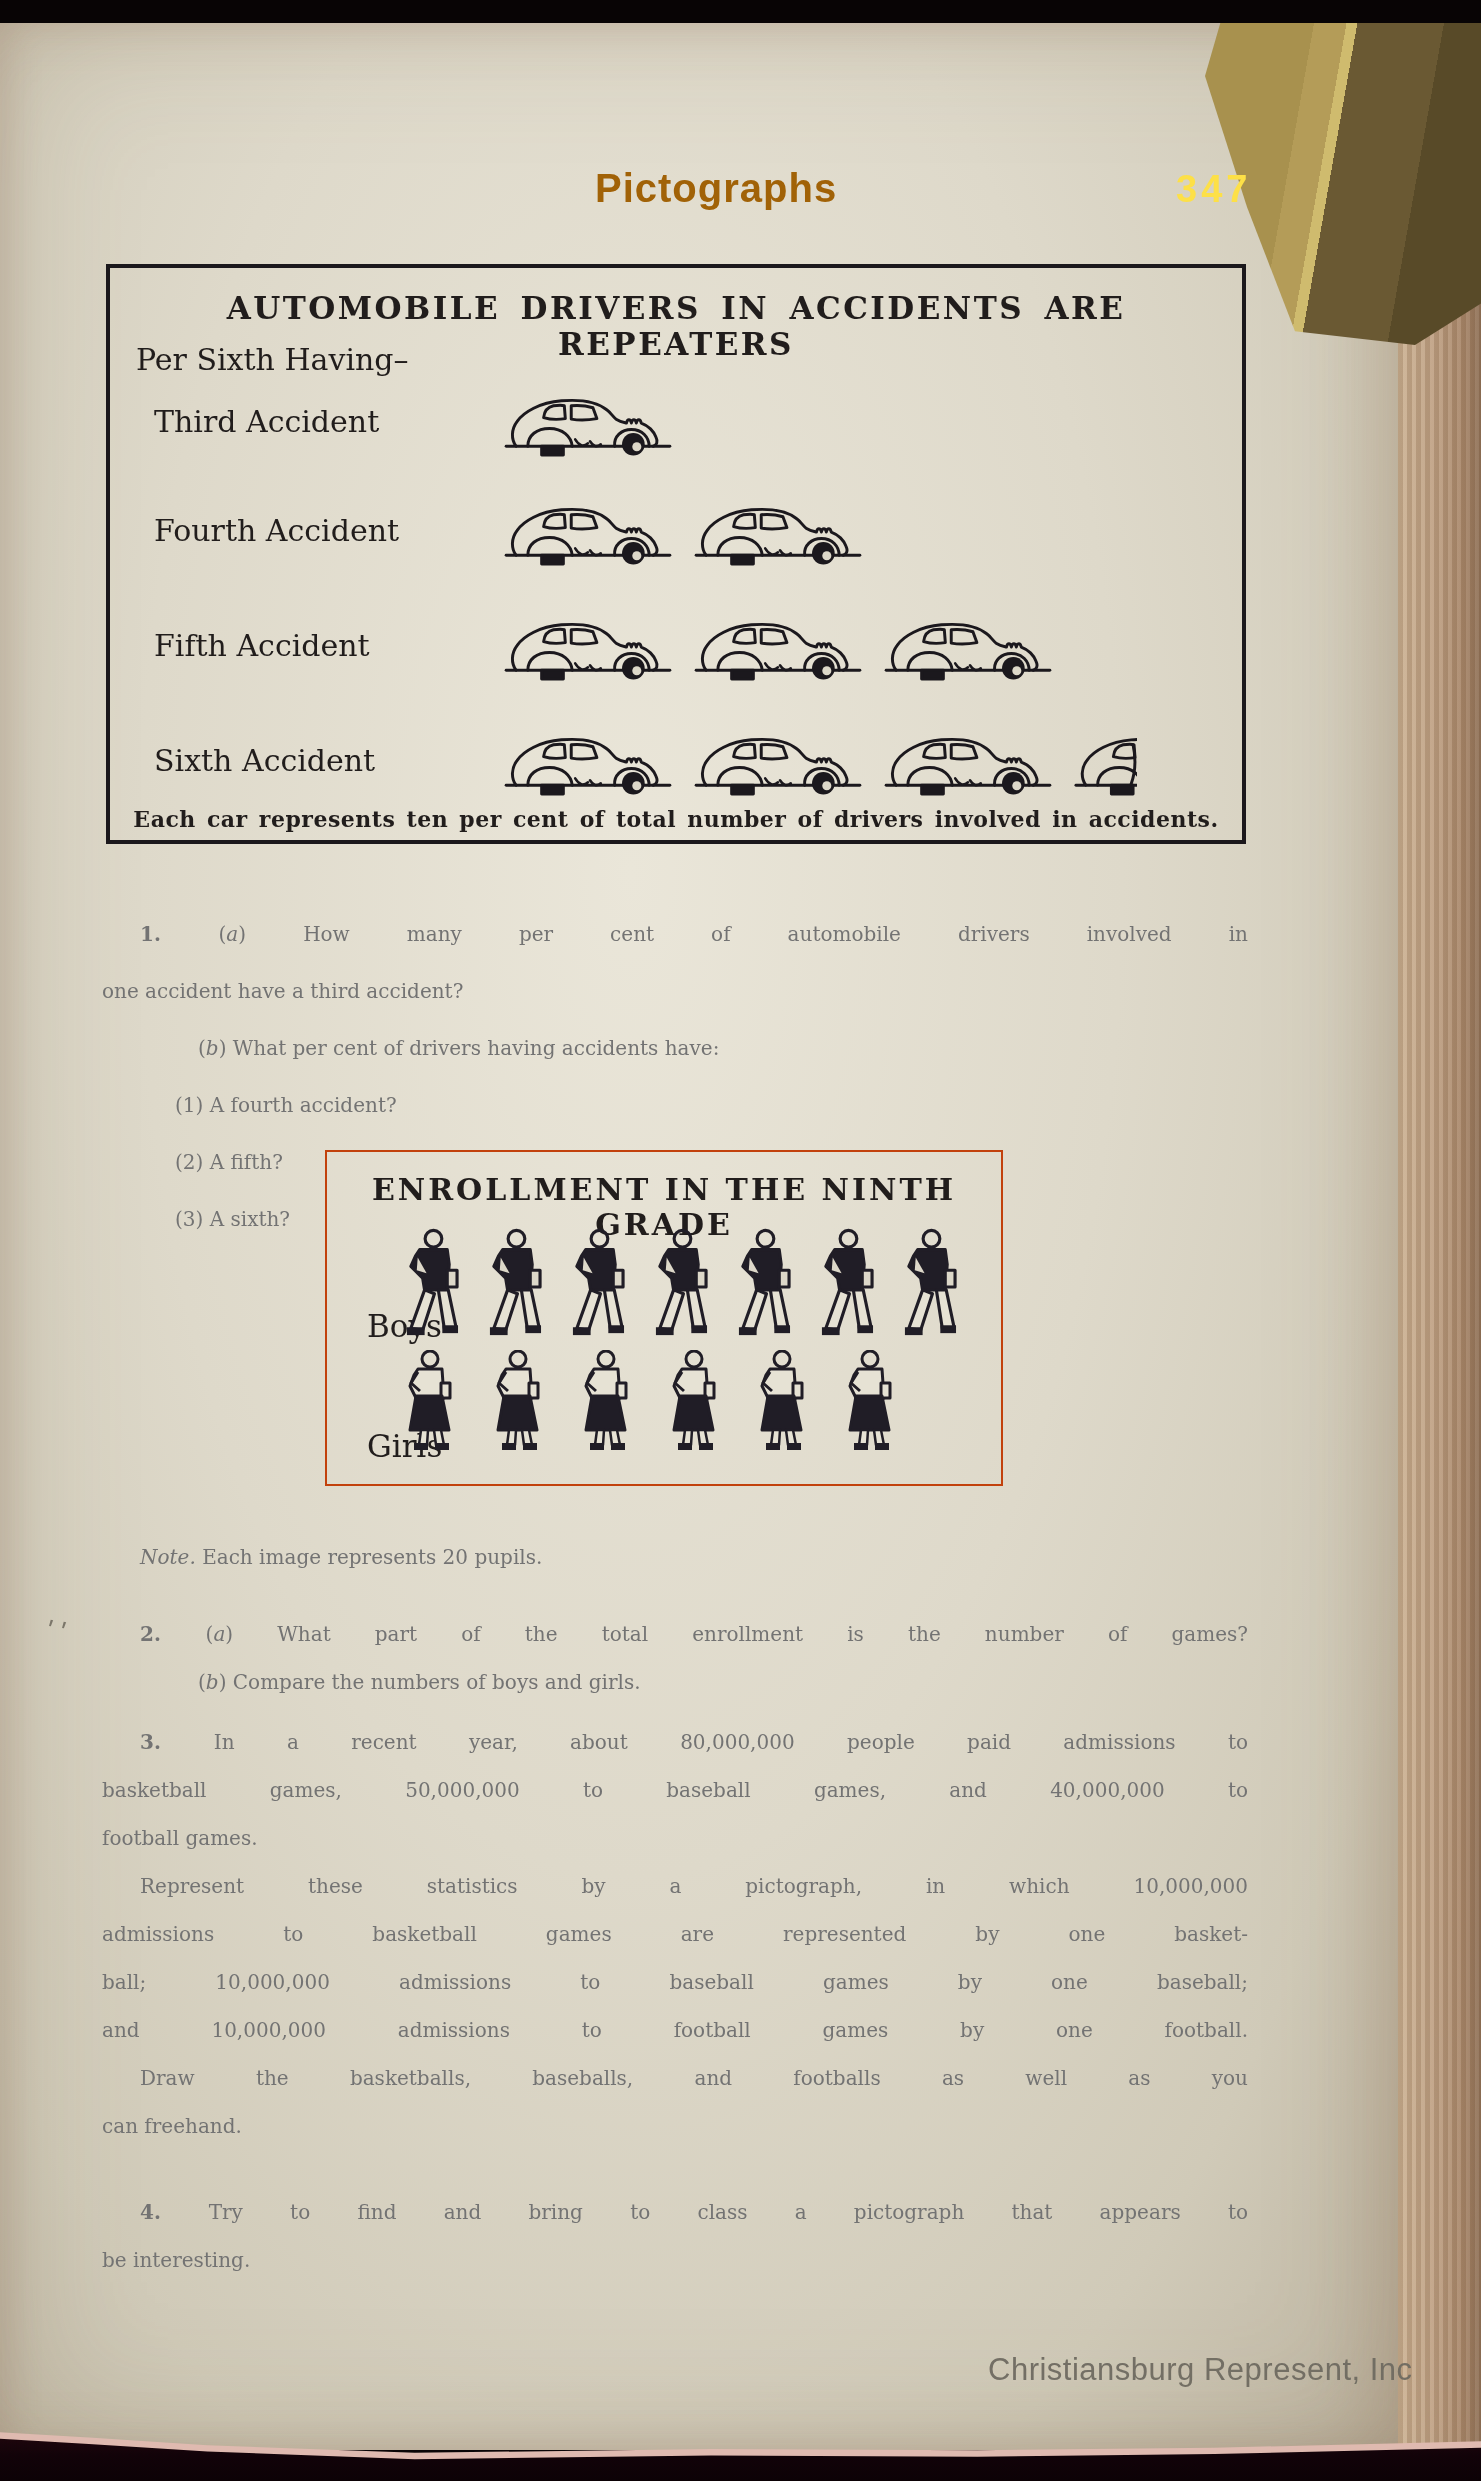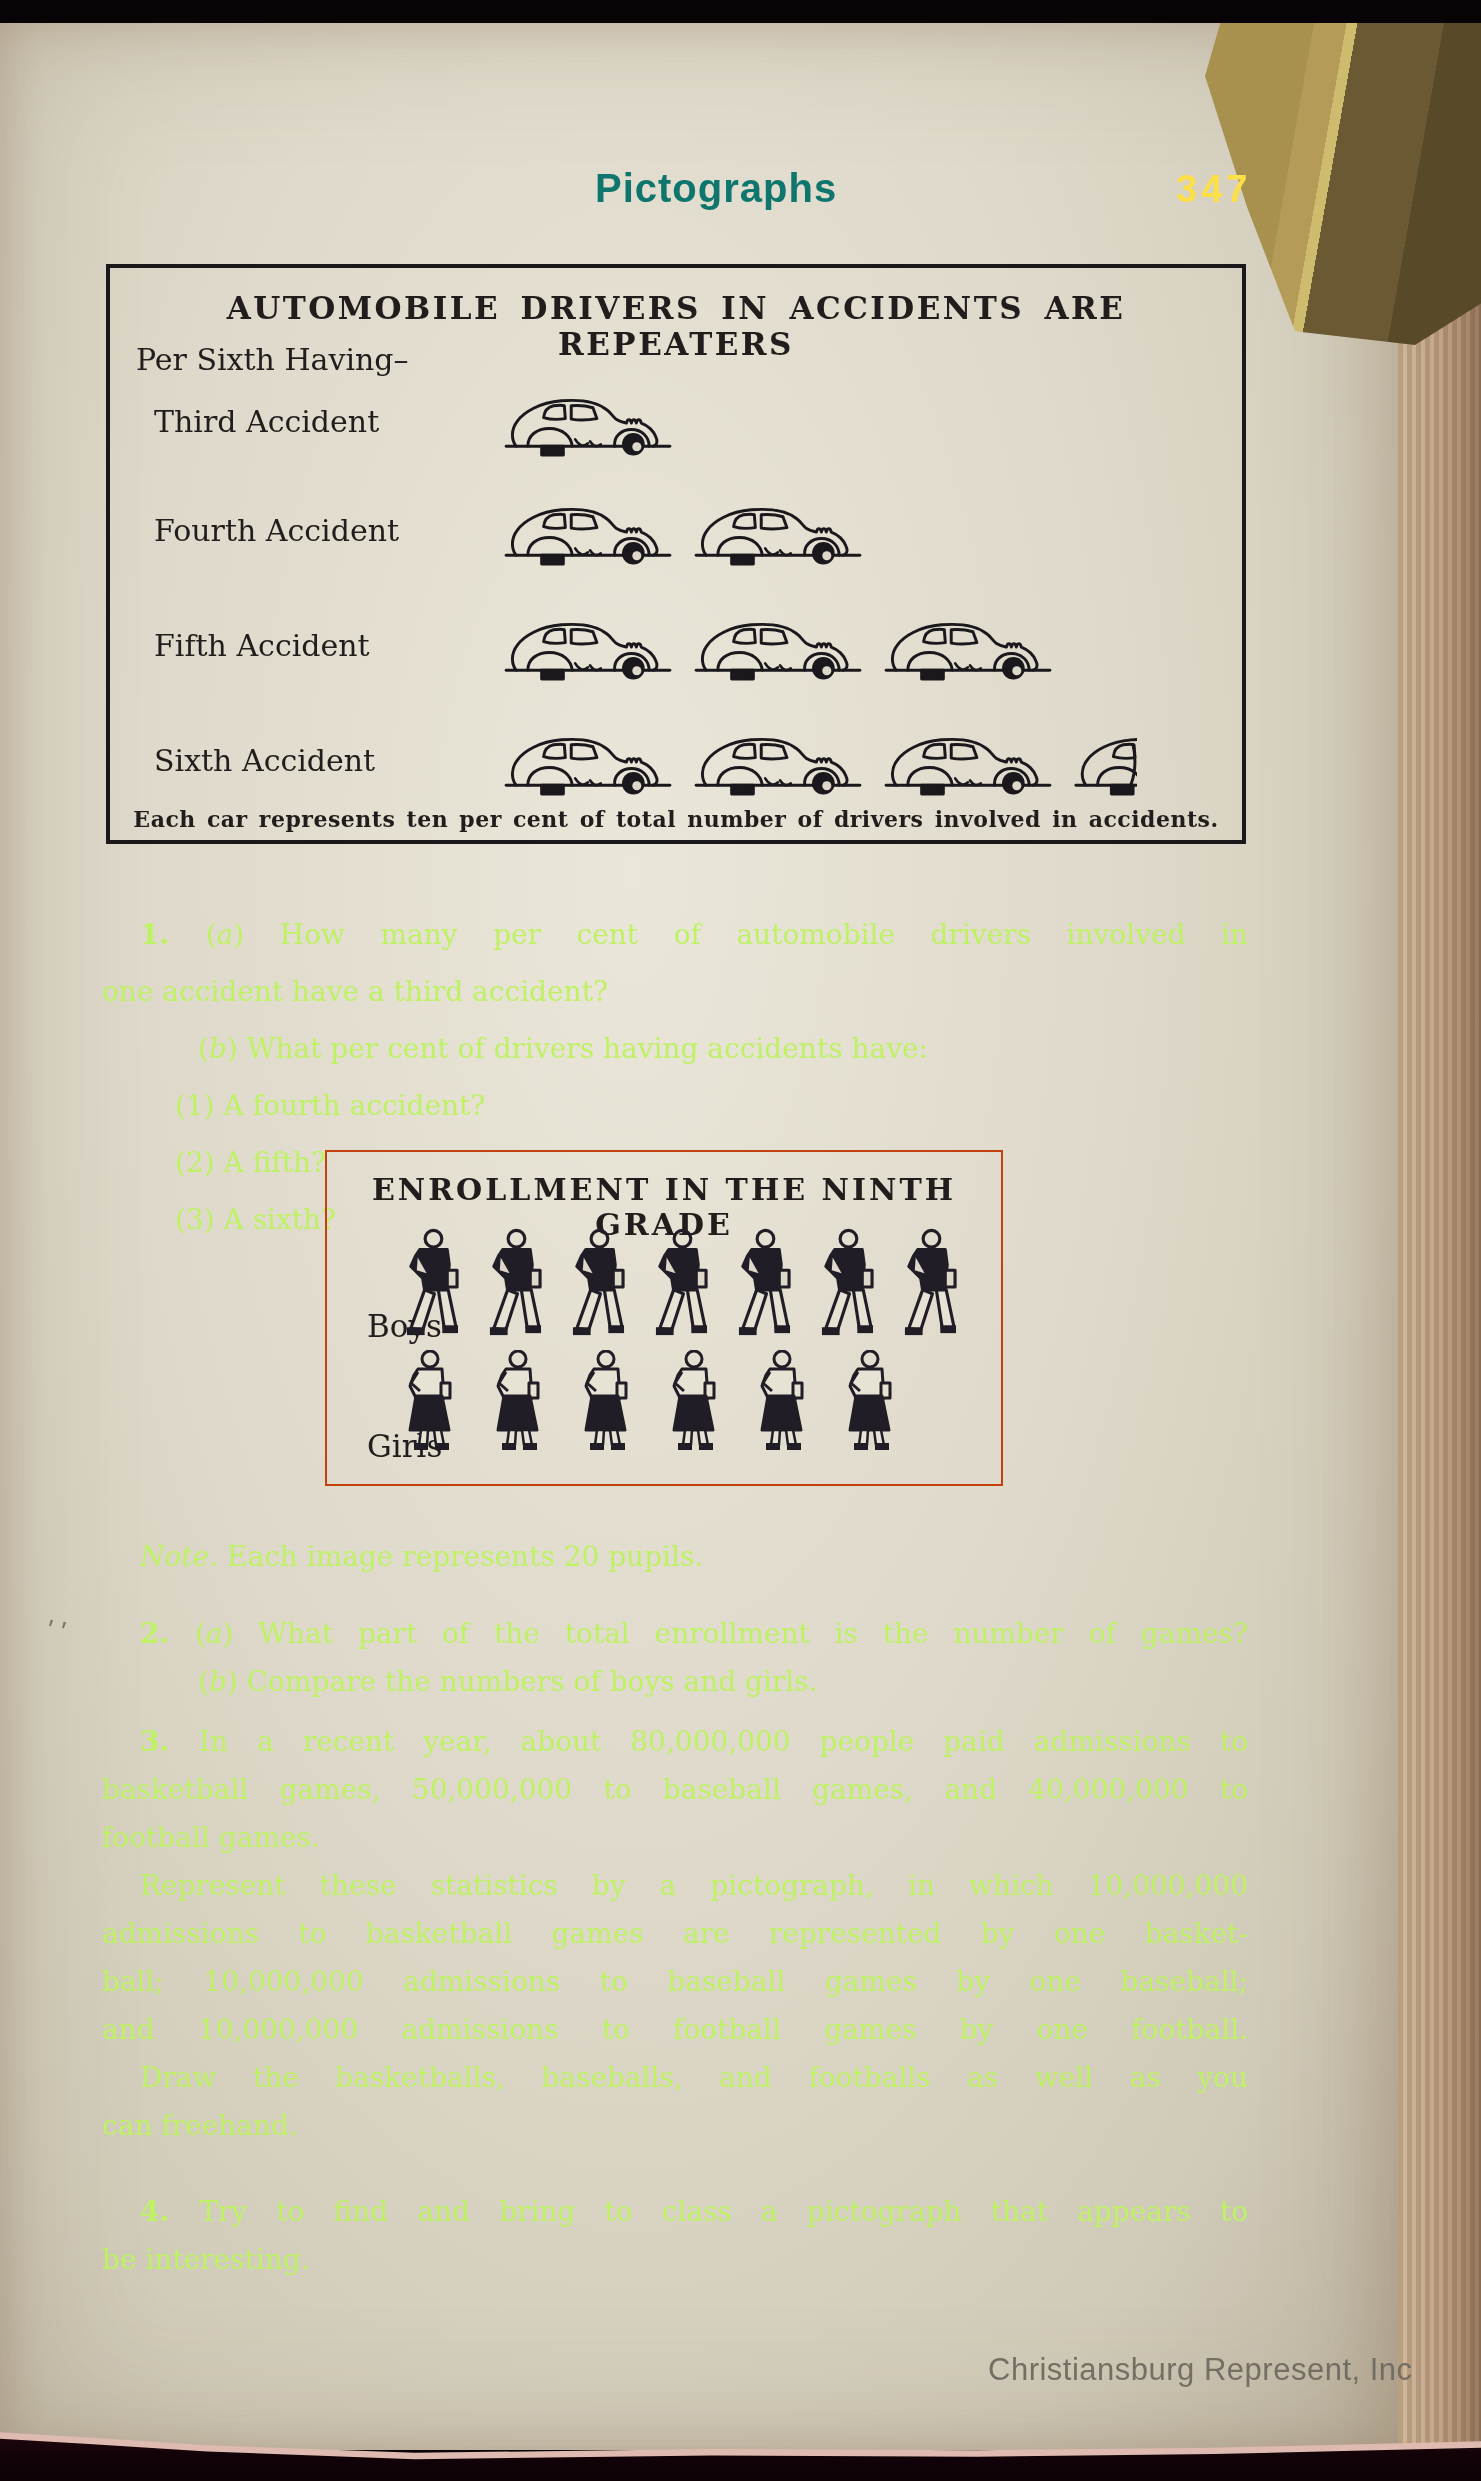--- a/index.html
+++ b/index.html
@@ -24,21 +24,21 @@
         clip-path:polygon(0 24%,6% 32%,14% 44%,28% 56%,48% 50%,66% 52%,82% 48%,100% 38%,100% 100%,0 100%);}
   .bottom-band{position:absolute;bottom:0;left:0;width:100%;height:64px;
         background:linear-gradient(#2a0810,#120309 60%,#0c0206);
         clip-path:polygon(0 34%,6% 42%,14% 54%,28% 66%,48% 60%,66% 62%,82% 58%,100% 48%,100% 100%,0 100%);}
   .watermark{position:absolute;left:988px;top:2352px;width:460px;
         font-family:"Liberation Sans",sans-serif;font-size:31px;color:#6f6b61;opacity:.95;
         letter-spacing:.5px;z-index:40;}
 
   
   .header-title{position:absolute;left:595px;top:166px;font-family:"Liberation Sans",sans-serif;
-        font-weight:600;font-size:40px;letter-spacing:1px;color:#0f766e;}
+        font-weight:600;font-size:40px;letter-spacing:1px;color:#a16207;}
   .page-number{position:absolute;left:1176px;top:168px;font-family:"Liberation Sans",sans-serif;
         font-weight:600;font-size:38px;letter-spacing:4px;color:#fde047;}
 
   
   .box1{position:absolute;left:106px;top:264px;width:1140px;height:580px;border:4px solid #1b181c;
         box-sizing:border-box;}
   .box1-title{text-align:center;margin-top:22px;font-weight:bold;font-size:31px;
         letter-spacing:2.5px;word-spacing:7px;}
   .box1-axis{position:absolute;left:26px;top:74px;font-size:30px;}
   .crow{position:absolute;left:0;width:100%;height:78px;}
@@ -53,21 +53,21 @@
   .box2{position:absolute;left:325px;top:1150px;width:678px;height:336px;border:2px solid #c2410c;
         box-sizing:border-box;}
   .box2-title{text-align:center;margin-top:20px;font-weight:bold;font-size:30px;letter-spacing:3px;}
   .prow-label{position:absolute;left:40px;font-size:31px;}
   .prow-label-boys{top:156px}.prow-label-girls{top:276px}
   .picons{position:absolute;display:flex;align-items:flex-end;}
   .picons-boys{left:76px;top:76px;gap:26px;}
   .picons-girls{left:76px;top:198px;gap:36px;}
 
   
-  .tcol{position:absolute;left:102px;width:1146px;font-size:28px;color:#bef264;}
+  .tcol{position:absolute;left:102px;width:1146px;font-size:20px;color:#737373;}
   #q1{top:906px;--lh:57px;}
   #note{top:1534px;--lh:46px;}
   #q2{top:1610px;--lh:48px;}
   #q3{top:1718px;--lh:48px;}
   #q4{top:2188px;--lh:48px;}
   .l{height:var(--lh);line-height:var(--lh);white-space:nowrap;}
   .l.just{white-space:normal;text-align:justify;text-align-last:justify;}
   .ind-num{margin-left:38px;}
   .ind-b{margin-left:96px;}
   .ind-items{margin-left:73px;flex-direction:column;}

